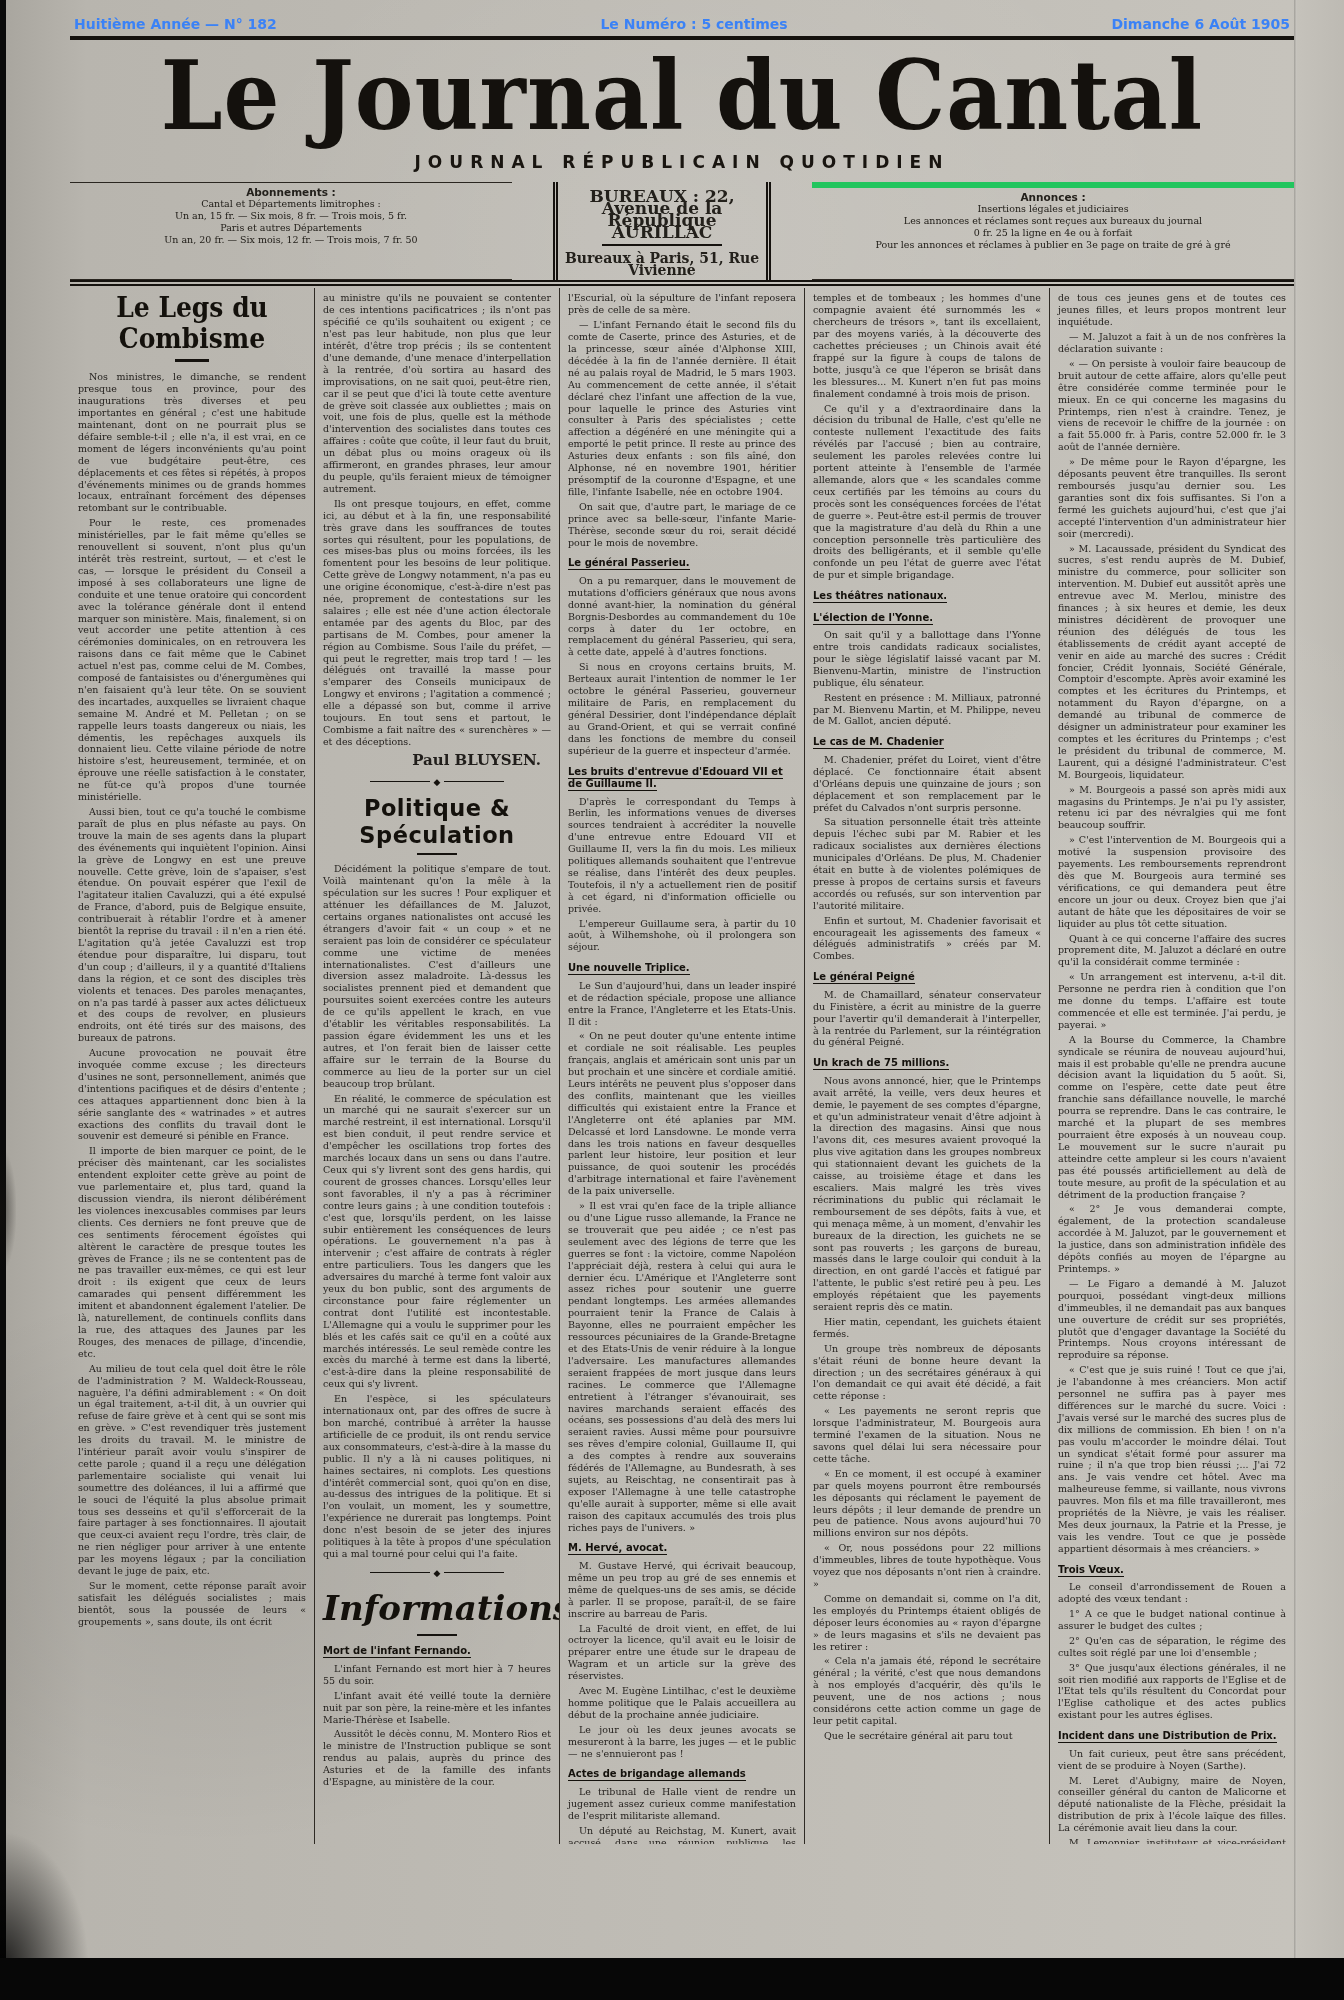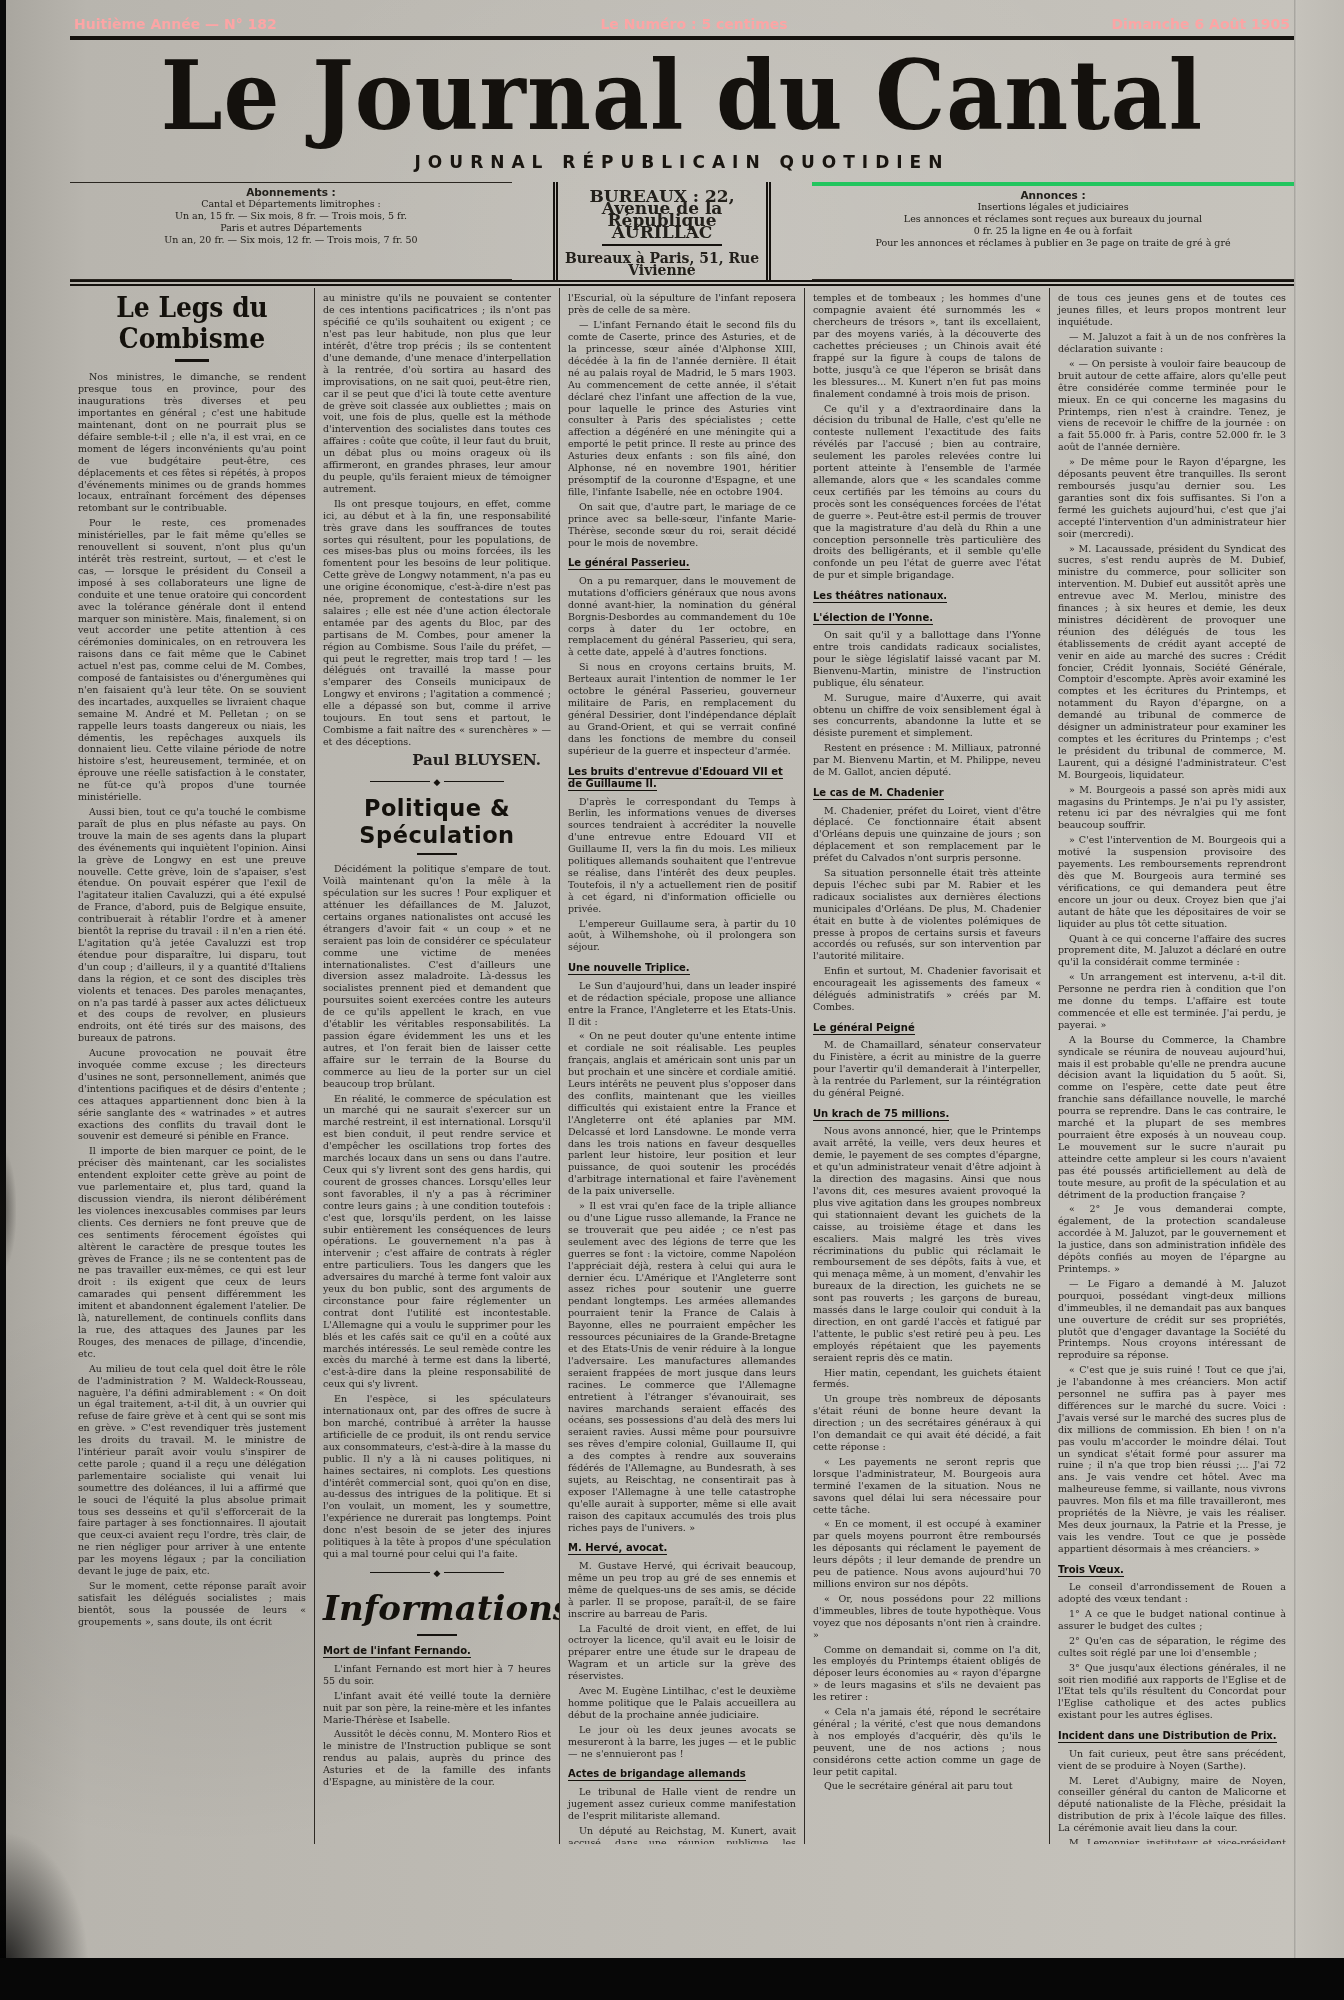--- a/index.html
+++ b/index.html
@@ -18,35 +18,35 @@
       background:radial-gradient(ellipse at 0% 100%, rgba(0,0,0,.85), rgba(0,0,0,0) 70%);}
   #smudge-l{position:absolute;left:0;top:1150px;width:16px;height:120px;
       background:radial-gradient(ellipse at 0% 50%, rgba(20,18,15,.6), rgba(0,0,0,0) 75%);}
   #botband{position:absolute;left:0;right:0;bottom:0;height:42px;background:#070707;}
 
   #content{position:absolute;left:70px;top:0;width:1224px;}
 
   
   .topbar{display:flex;justify-content:space-between;align-items:flex-end;
           padding:16px 4px 4px 4px;
-          font-family:"DejaVu Sans",sans-serif;font-weight:bold;font-size:14px;color:#fca5a5;
+          font-family:"DejaVu Sans",sans-serif;font-weight:bold;font-size:14px;color:#3b82f6;
           border-bottom:4px solid #15120e;}
   
   .masthead{text-align:center;padding-top:6px;}
   .mast-title{font-family:"DejaVu Serif",serif;font-weight:bold;font-size:88px;line-height:1.05;
               letter-spacing:1px;color:#14110d;transform:scaleY(1.08);transform-origin:top center;
               white-space:nowrap;}
   .mast-sub{font-family:"DejaVu Sans",sans-serif;font-weight:bold;font-size:17px;letter-spacing:7px;
             color:#191510;margin-top:14px;}
   
   .inforow{display:flex;margin-top:10px;border-bottom:6px double #15120e;
            font-size:9.5px;line-height:12px;text-align:center;color:#23201b;gap:33px;}
   .info-abo{width:430px;border-top:1px solid #2a2archive;border-top:1px solid #2a2620;border-bottom:1px solid #2a2620;padding:3px 6px 4px 6px;}
   .info-bur{flex:1;border-left:5px double #15120e;border-right:5px double #15120e;margin:0 8px;padding:4px 6px;}
-  .info-ann{width:470px;border-top:4px solid #22c55e;border-bottom:1px solid #2a2620;padding:3px 6px 4px 6px;}
+  .info-ann{width:470px;border-top:6px solid #22c55e;border-bottom:1px solid #2a2620;padding:3px 6px 4px 6px;}
   .info-title{font-weight:bold;font-size:10.5px;font-family:"DejaVu Sans",sans-serif;}
   .bur1{font-family:"DejaVu Serif",serif;font-weight:bold;font-size:17px;margin-top:4px;}
   .bur-rule{width:120px;height:2px;background:#15120e;margin:6px auto;}
   .bur2{font-family:"DejaVu Serif",serif;font-weight:bold;font-size:14px;}
 
   
   #cols{display:flex;align-items:stretch;height:1556px;overflow:hidden;margin-top:2px;}
   .col{flex:1 1 0;padding:4px 8px 0 8px;overflow:hidden;}
   .col + .col{border-left:1px solid #2e2a24;}
 
@@ -173,21 +173,20 @@
           <div class="shead"><span>Actes de brigandage allemands</span></div>
           <div class="para">Le tribunal de Halle vient de rendre un jugement assez curieux comme manifestation de l'esprit militariste allemand.</div>
           <div class="para">Un député au Reichstag, M. Kunert, avait accusé, dans une réunion publique, les troupes allemandes de brutalités et de vols scandaleux en Extrême-Orient : on volait jusqu'aux morts. Poursuivi en diffamation, M. Kunert put faire entendre — et l'on comprend qu'il n'eut que l'embarras du choix — un certain nombre de témoins qui révélèrent notamment une série d'actes de pillage, de viol, de profanation de</div>
         </div>
         <div class="col">
           <div class="para cont">temples et de tombeaux ; les hommes d'une compagnie avaient été surnommés les « chercheurs de trésors », tant ils excellaient, par des moyens variés, à la découverte des cachettes précieuses ; un Chinois avait été frappé sur la figure à coups de talons de botte, jusqu'à ce que l'éperon se brisât dans les blessures... M. Kunert n'en fut pas moins finalement condamné à trois mois de prison.</div>
           <div class="para">Ce qu'il y a d'extraordinaire dans la décision du tribunal de Halle, c'est qu'elle ne conteste nullement l'exactitude des faits révélés par l'accusé ; bien au contraire, seulement les paroles relevées contre lui portent atteinte à l'ensemble de l'armée allemande, alors que « les scandales comme ceux certifiés par les témoins au cours du procès sont les conséquences forcées de l'état de guerre ». Peut-être est-il permis de trouver que la magistrature d'au delà du Rhin a une conception personnelle très particulière des droits des belligérants, et il semble qu'elle confonde un peu l'état de guerre avec l'état de pur et simple brigandage.</div>
           <div class="shead"><span>Les théâtres nationaux.</span></div>
           <div class="shead"><span>L'élection de l'Yonne.</span></div>
           <div class="para">On sait qu'il y a ballottage dans l'Yonne entre trois candidats radicaux socialistes, pour le siège législatif laissé vacant par M. Bienvenu-Martin, ministre de l'instruction publique, élu sénateur.</div>
-          <div class="para">M. Surugue, maire d'Auxerre, qui avait obtenu un chiffre de voix sensiblement égal à ses concurrents, abandonne la lutte et se désiste purement et simplement.</div>
           <div class="para">Restent en présence : M. Milliaux, patronné par M. Bienvenu Martin, et M. Philippe, neveu de M. Gallot, ancien député.</div>
           <div class="shead"><span>Le cas de M. Chadenier</span></div>
           <div class="para">M. Chadenier, préfet du Loiret, vient d'être déplacé. Ce fonctionnaire était absent d'Orléans depuis une quinzaine de jours ; son déplacement et son remplacement par le préfet du Calvados n'ont surpris personne.</div>
           <div class="para">Sa situation personnelle était très atteinte depuis l'échec subi par M. Rabier et les radicaux socialistes aux dernières élections municipales d'Orléans. De plus, M. Chadenier était en butte à de violentes polémiques de presse à propos de certains sursis et faveurs accordés ou refusés, sur son intervention par l'autorité militaire.</div>
           <div class="para">Enfin et surtout, M. Chadenier favorisait et encourageait les agissements des fameux « délégués administratifs » créés par M. Combes.</div>
           <div class="shead"><span>Le général Peigné</span></div>
           <div class="para">M. de Chamaillard, sénateur conservateur du Finistère, a écrit au ministre de la guerre pour l'avertir qu'il demanderait à l'interpeller, à la rentrée du Parlement, sur la réintégration du général Peigné.</div>
           <div class="shead"><span>Un krach de 75 millions.</span></div>
           <div class="para">Nous avons annoncé, hier, que le Printemps avait arrêté, la veille, vers deux heures et demie, le payement de ses comptes d'épargne, et qu'un administrateur venait d'être adjoint à la direction des magasins. Ainsi que nous l'avons dit, ces mesures avaient provoqué la plus vive agitation dans les groupes nombreux qui stationnaient devant les guichets de la caisse, au troisième étage et dans les escaliers. Mais malgré les très vives récriminations du public qui réclamait le remboursement de ses dépôts, faits à vue, et qui menaça même, à un moment, d'envahir les bureaux de la direction, les guichets ne se sont pas rouverts ; les garçons de bureau, massés dans le large couloir qui conduit à la direction, en ont gardé l'accès et fatigué par l'attente, le public s'est retiré peu à peu. Les employés répétaient que les payements seraient repris dès ce matin.</div>
           <div class="para">Hier matin, cependant, les guichets étaient fermés.</div>

